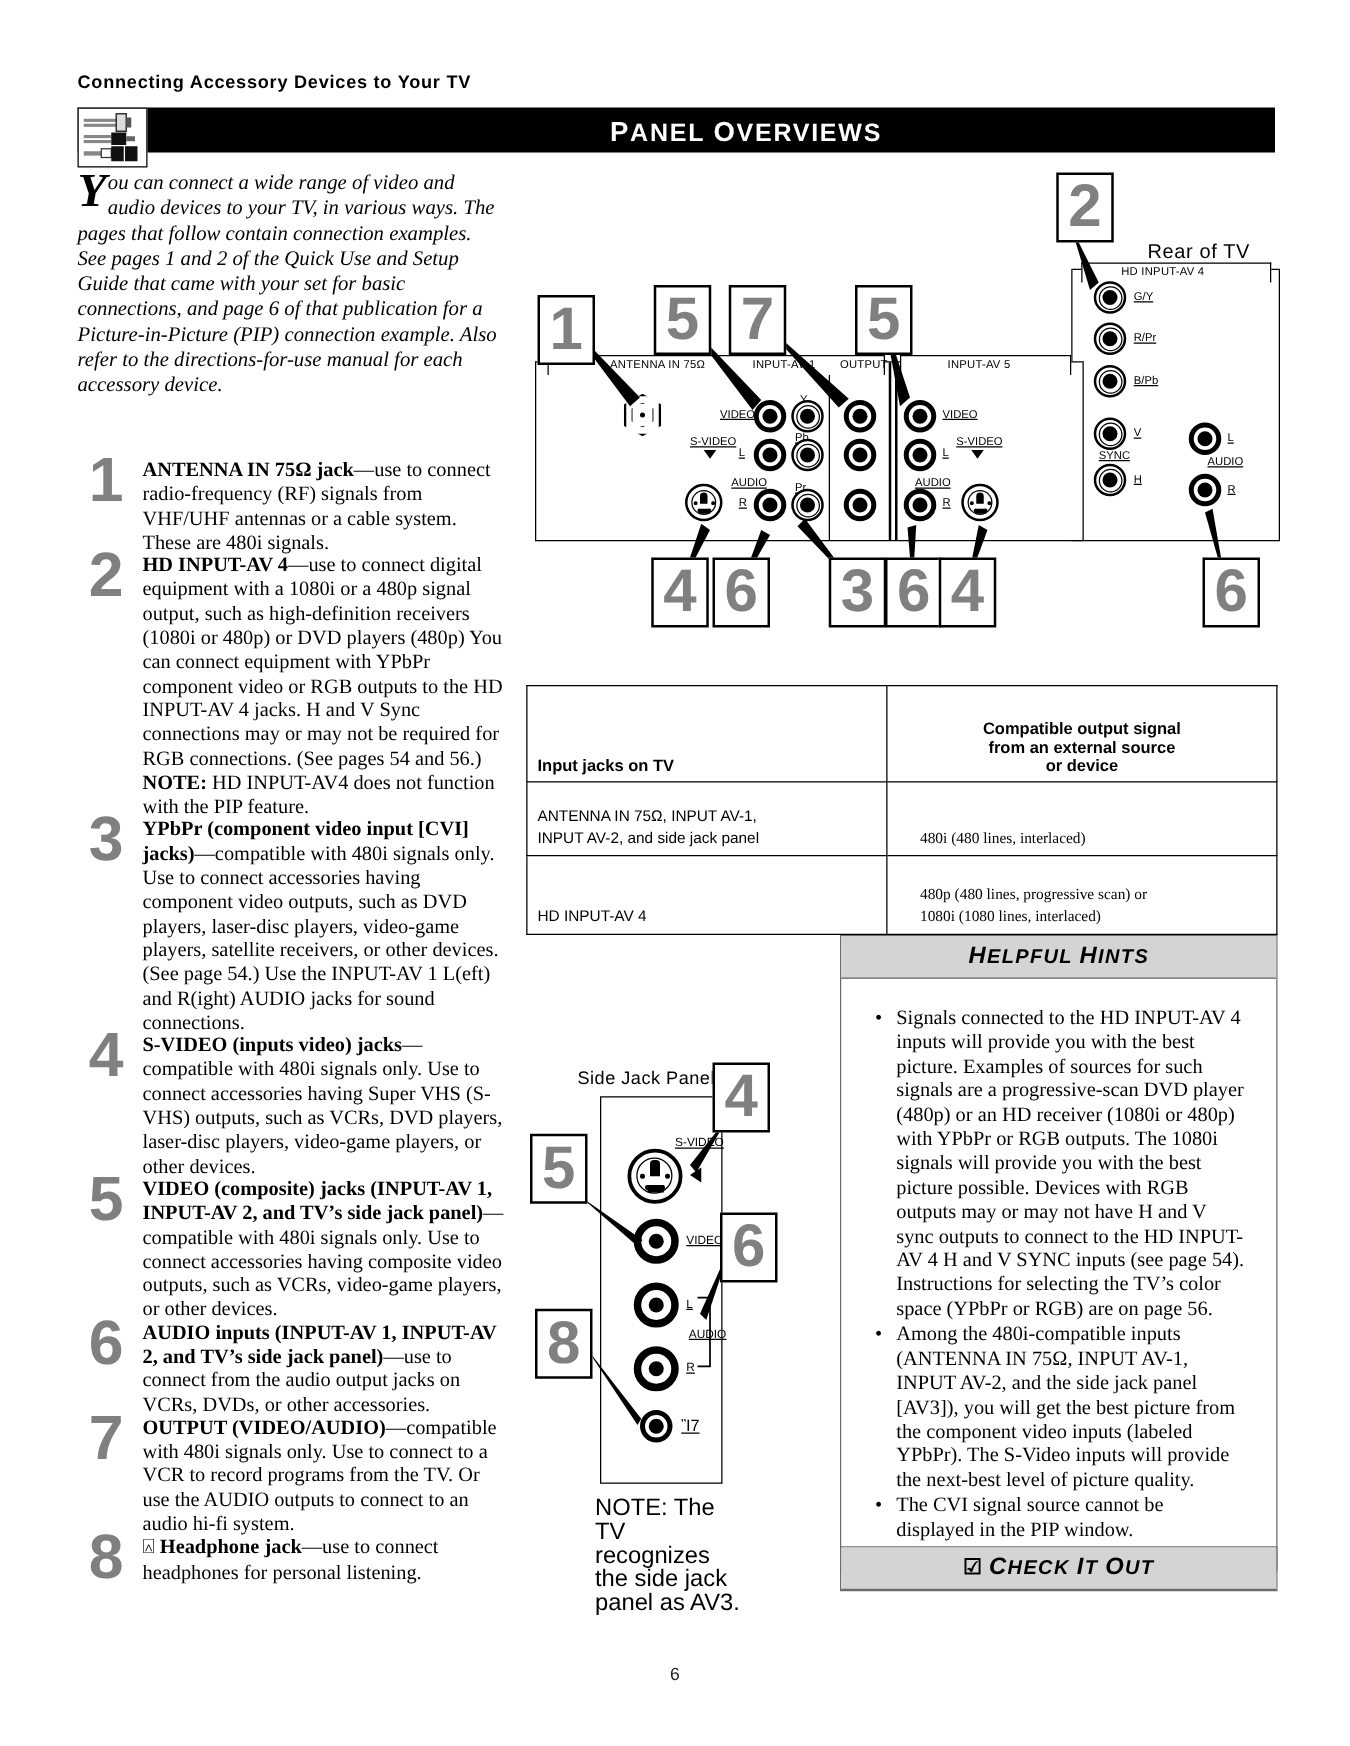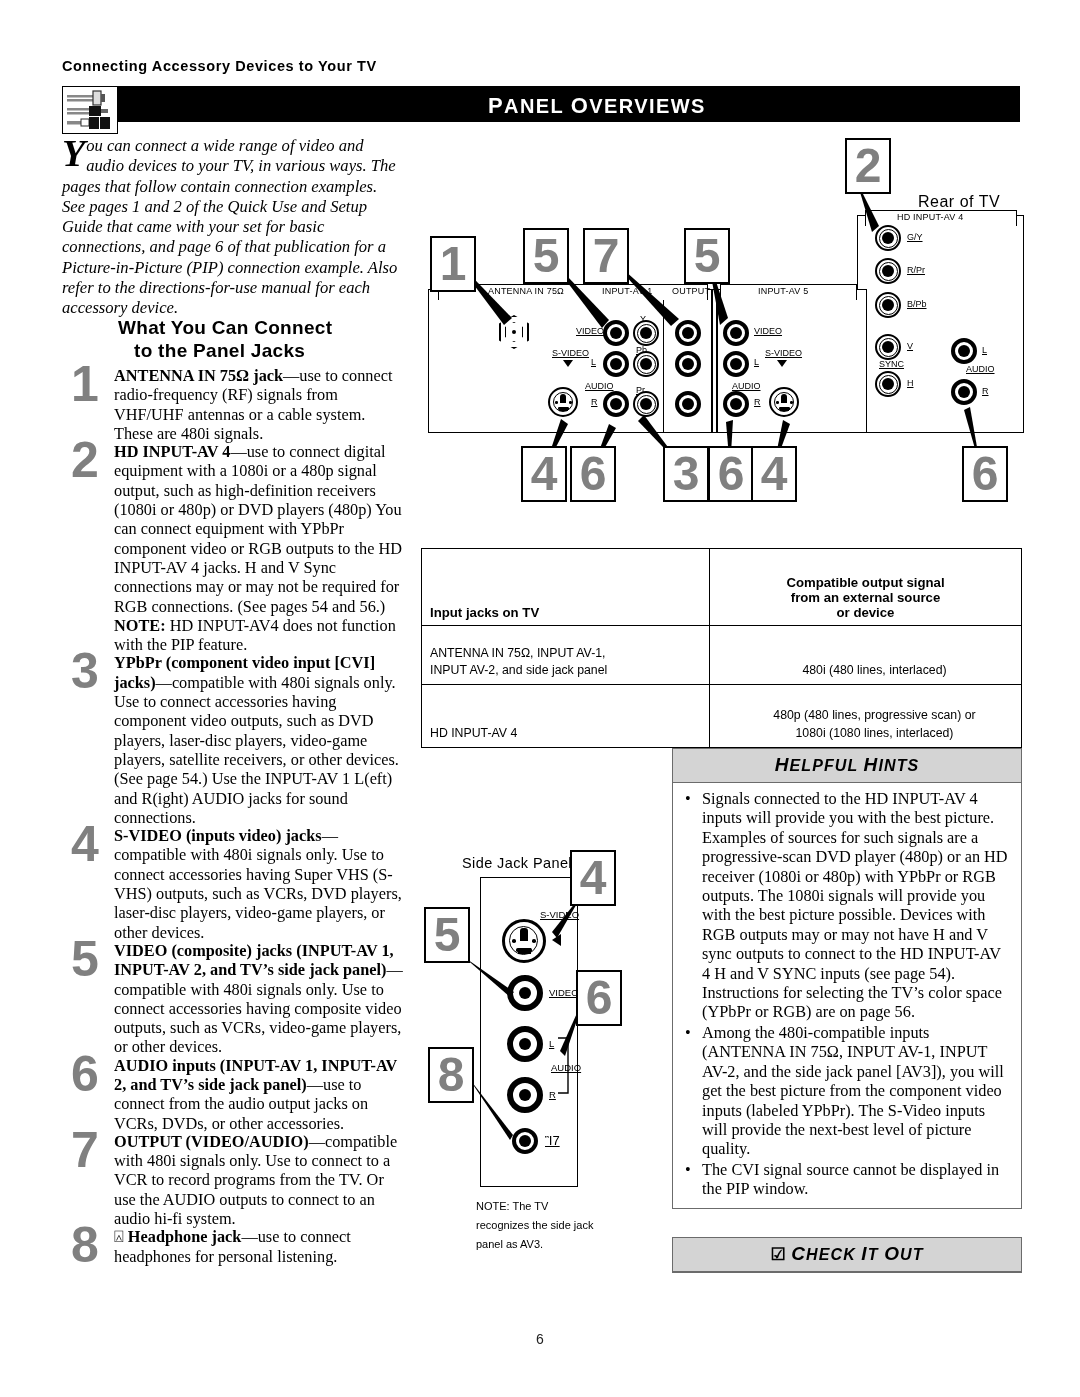--- a/index.html
+++ b/index.html
@@ -309,21 +309,21 @@
   }
   table.sig td, table.sig th {
     border: 1.4px solid #000;
     padding: 5px 8px;
     vertical-align: bottom;
   }
   table.sig th { font-weight: bold; font-size: 13.2px; }
   table.sig .c1 { width: 48%; text-align: left; }
   table.sig .c2 { text-align: center; }
   table.sig td.c1 { vertical-align: bottom; line-height: 17px; }
-  table.sig td.c2 { text-align: center; vertical-align: bottom; line-height: 18px; padding-left: 26px;}
+  table.sig td.c2 { text-align: left; vertical-align: bottom; line-height: 18px; padding-left: 26px; font-family: Liberation Serif, serif;}
   table.sig .hrow th { height: 66px; }
   table.sig .r1 td { height: 48px; }
   table.sig .r2 td { height: 52px; }
 
   
   .sidepanel-wrap {
     position: absolute;
     left: 418px; top: 845px;
     width: 238px; height: 470px;
   }
@@ -340,21 +340,21 @@
     width: 98px; height: 310px;
     border: 1.8px solid #000;
     box-sizing: border-box;
     background: #fff;
   }
   .sjp-note {
     position: absolute;
     left: 58px; top: 352px;
     width: 120px;
     font-family: "Liberation Sans", sans-serif;
-    font-size: 11px;
+    font-size: 19px;
     line-height: 19px;
   }
 
   
   .hints {
     position: absolute;
     left: 672px; top: 748px;
     width: 350px;
     border: 1.5px solid #6b6b6b;
     box-sizing: border-box;
@@ -370,21 +370,21 @@
     font-size: 16px;
     letter-spacing: 1.1px;
     padding: 5px 0 6px 0;
   }
   .hints-body {
     padding: 6px 10px 8px 8px;
     font-family: "Liberation Serif", serif;
     font-size: 16.3px;
     line-height: 19.4px;
   }
-  .hints-body ul { margin: 0; padding: 0 0 0 18px; list-style: none; }
+  .hints-body ul { margin: 15px; padding: 0 0 0 18px; list-style: none; }
   .hints-body li { position: relative; margin: 0 0 1px 0; padding-left: 3px; }
   .hints-body li::before {
     content: "\2022";
     position: absolute;
     left: -14px; top: 0;
   }
   .check {
     position: absolute;
     left: 672px; top: 1237px;
     width: 350px;
@@ -435,24 +435,20 @@
     </svg>
   </div>
   <div class="header-title">
     <span class="smallcaps-big">P</span><span>ANEL </span><span class="smallcaps-big">O</span><span>VERVIEWS</span>
   </div>
 
   <div class="intro">
     <span class="dropcap">Y</span><span>ou can connect a wide range of video and audio devices to your TV, in various ways. The pages that follow contain connection examples. See pages 1 and 2 of the Quick Use and Setup Guide that came with your set for basic connections, and page 6 of that publication for a Picture-in-Picture (PIP) connection example. Also refer to the directions-for-use manual for each accessory device.</span>
   </div>
 
-  <div class="section-title">
-    <span>What You Can Connect</span>
-    <span class="l2">to the Panel Jacks</span>
-  </div>
 
   <div class="numlist">
 
     <div class="nitem" style="margin-bottom:0px">
       <span class="num">1</span>
       <b>ANTENNA IN 75Ω jack</b><span>—use to connect radio-frequency (RF) signals from VHF/UHF antennas or a cable system. These are 480i signals.</span>
     </div>
 
     <div class="nitem" style="margin-top:-1px">
       <span class="num">2</span>

